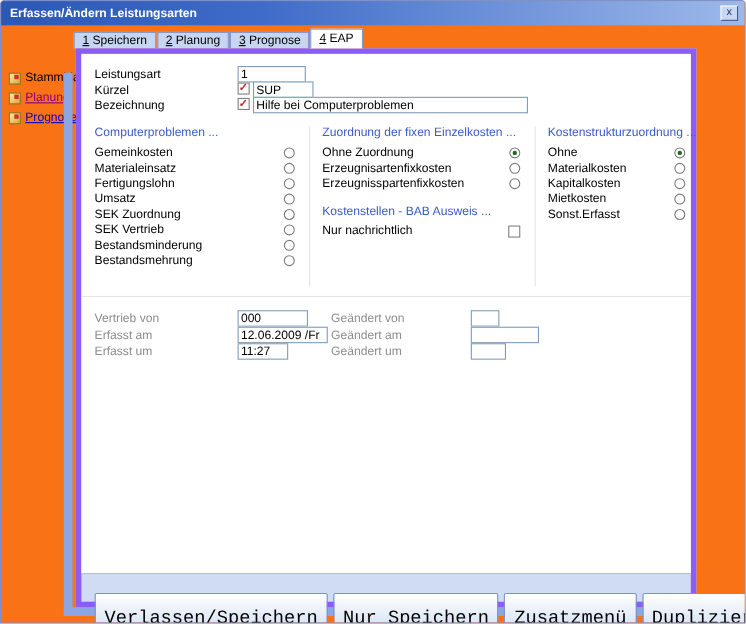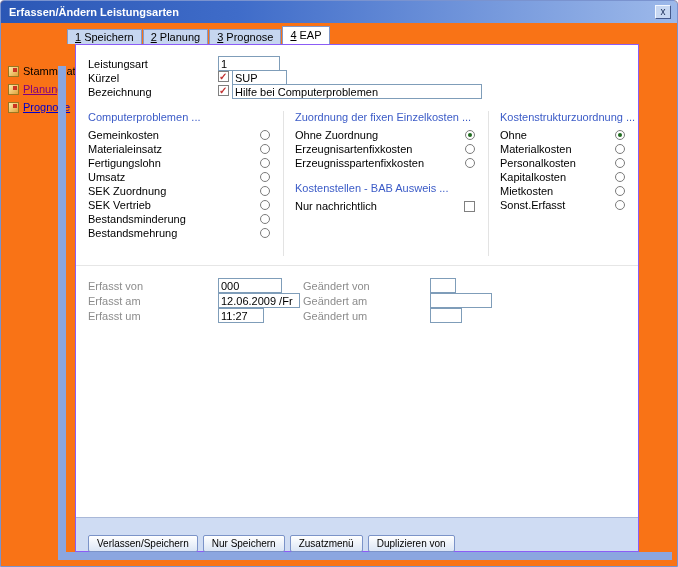--- a/index.html
+++ b/index.html
@@ -55,22 +55,22 @@
     background:#c6d6f0; border:1px solid #8299c9; border-bottom:none;
     font-size:11px; color:#000; white-space:nowrap; cursor:default;
   }
   .tab .num { text-decoration:underline; margin-right:3px; }
   .tab.active {
     background:#ffffff; height:18px; margin-top:-2px; position:relative; z-index:5;
     padding-top:2px;
   }
   
   .frame {
-    position:absolute; left:74px; top:43px; width:564px; height:508px;
-    border:1px solid #8b5cf6; background:#cfdcf3;
+    position:absolute; left:68px; top:43px; width:564px; height:508px;
+    border:5px solid #8b5cf6; background:#cfdcf3;
   }
   .content {
     position:absolute; left:0; top:0; right:0; height:473px;
     background:#ffffff; border-bottom:1px solid #a9b8d8;
   }
   .flabel { position:absolute; left:12px; color:#000; height:13px; }
   .alabel { position:absolute; color:#8c8c8c; height:13px; }
   .tbox {
     position:absolute; height:15px;
     border:1px solid #7f9db9; background:#fff;
@@ -98,24 +98,24 @@
   .vsep { position:absolute; top:66px; height:145px; width:1px; background:#e3e3e3; }
   .hsep { position:absolute; left:0; right:0; top:220px; height:1px; background:#e6e6e6; }
   .col { position:absolute; }
   .ghead { color:#3b5bc7; height:13px; margin-bottom:4px; white-space:nowrap; }
   .opt { display:flex; align-items:center; justify-content:space-between; height:14px; }
   .opt-label { color:#000; white-space:nowrap; }
   .spacer { height:12px; }
   
   .button-row { position:absolute; left:12px; top:490px; display:flex; gap:5px; }
   .btn {
-    height:17px; padding:1px 8px;
+    height:17px; padding:13px 8px;
     background:linear-gradient(#ffffff,#dce6f5);
     border:1px solid #7b93c8; border-radius:2px;
-    font-family:Liberation Sans, sans-serif; font-size:10px; color:#000;
+    font-family:Liberation Mono, monospace; font-size:17px; color:#000;
     white-space:nowrap; cursor:default;
   }
 </style>
 </head>
 <body>
 
 <div class="window">
 
   <div class="titlebar">
     <span class="title-text">Erfassen/Ändern Leistungsarten</span>
@@ -226,40 +226,36 @@
         <div class="ghead">Kostenstrukturzuordnung ...</div>
         <div class="opt">
             <span class="opt-label">Ohne</span>
             <span class="radio sel"></span>
           </div>
         <div class="opt">
             <span class="opt-label">Materialkosten</span>
             <span class="radio"></span>
           </div>
         <div class="opt">
-            <span class="opt-label">Personalkosten</span>
-            <span class="radio"></span>
-          </div>
-        <div class="opt">
             <span class="opt-label">Kapitalkosten</span>
             <span class="radio"></span>
           </div>
         <div class="opt">
             <span class="opt-label">Mietkosten</span>
             <span class="radio"></span>
           </div>
         <div class="opt">
             <span class="opt-label">Sonst.Erfasst</span>
             <span class="radio"></span>
           </div>
       </div>
 
       <div class="hsep"></div>
 
-      <span class="alabel" style="left:12px;top:235px">Erfasst von</span>
+      <span class="alabel" style="left:12px;top:235px">Vertrieb von</span>
       <input class="tbox" style="left: 142px; top: 233px; width: 64px;" value="000">
       <span class="alabel" style="left:12px;top:250px">Erfasst am</span>
       <input class="tbox" style="left: 142px; top: 248px; width: 82px;" value="12.06.2009 /Fr">
       <span class="alabel" style="left:12px;top:265px">Erfasst um</span>
       <input class="tbox" style="left: 142px; top: 263px; width: 46px;" value="11:27">
 
       <span class="alabel" style="left:227px;top:235px">Geändert von</span>
       <input class="tbox" style="left: 354px; top: 233px; width: 26px;" value="">
       <span class="alabel" style="left:227px;top:250px">Geändert am</span>
       <input class="tbox" style="left: 354px; top: 248px; width: 62px;" value="">

